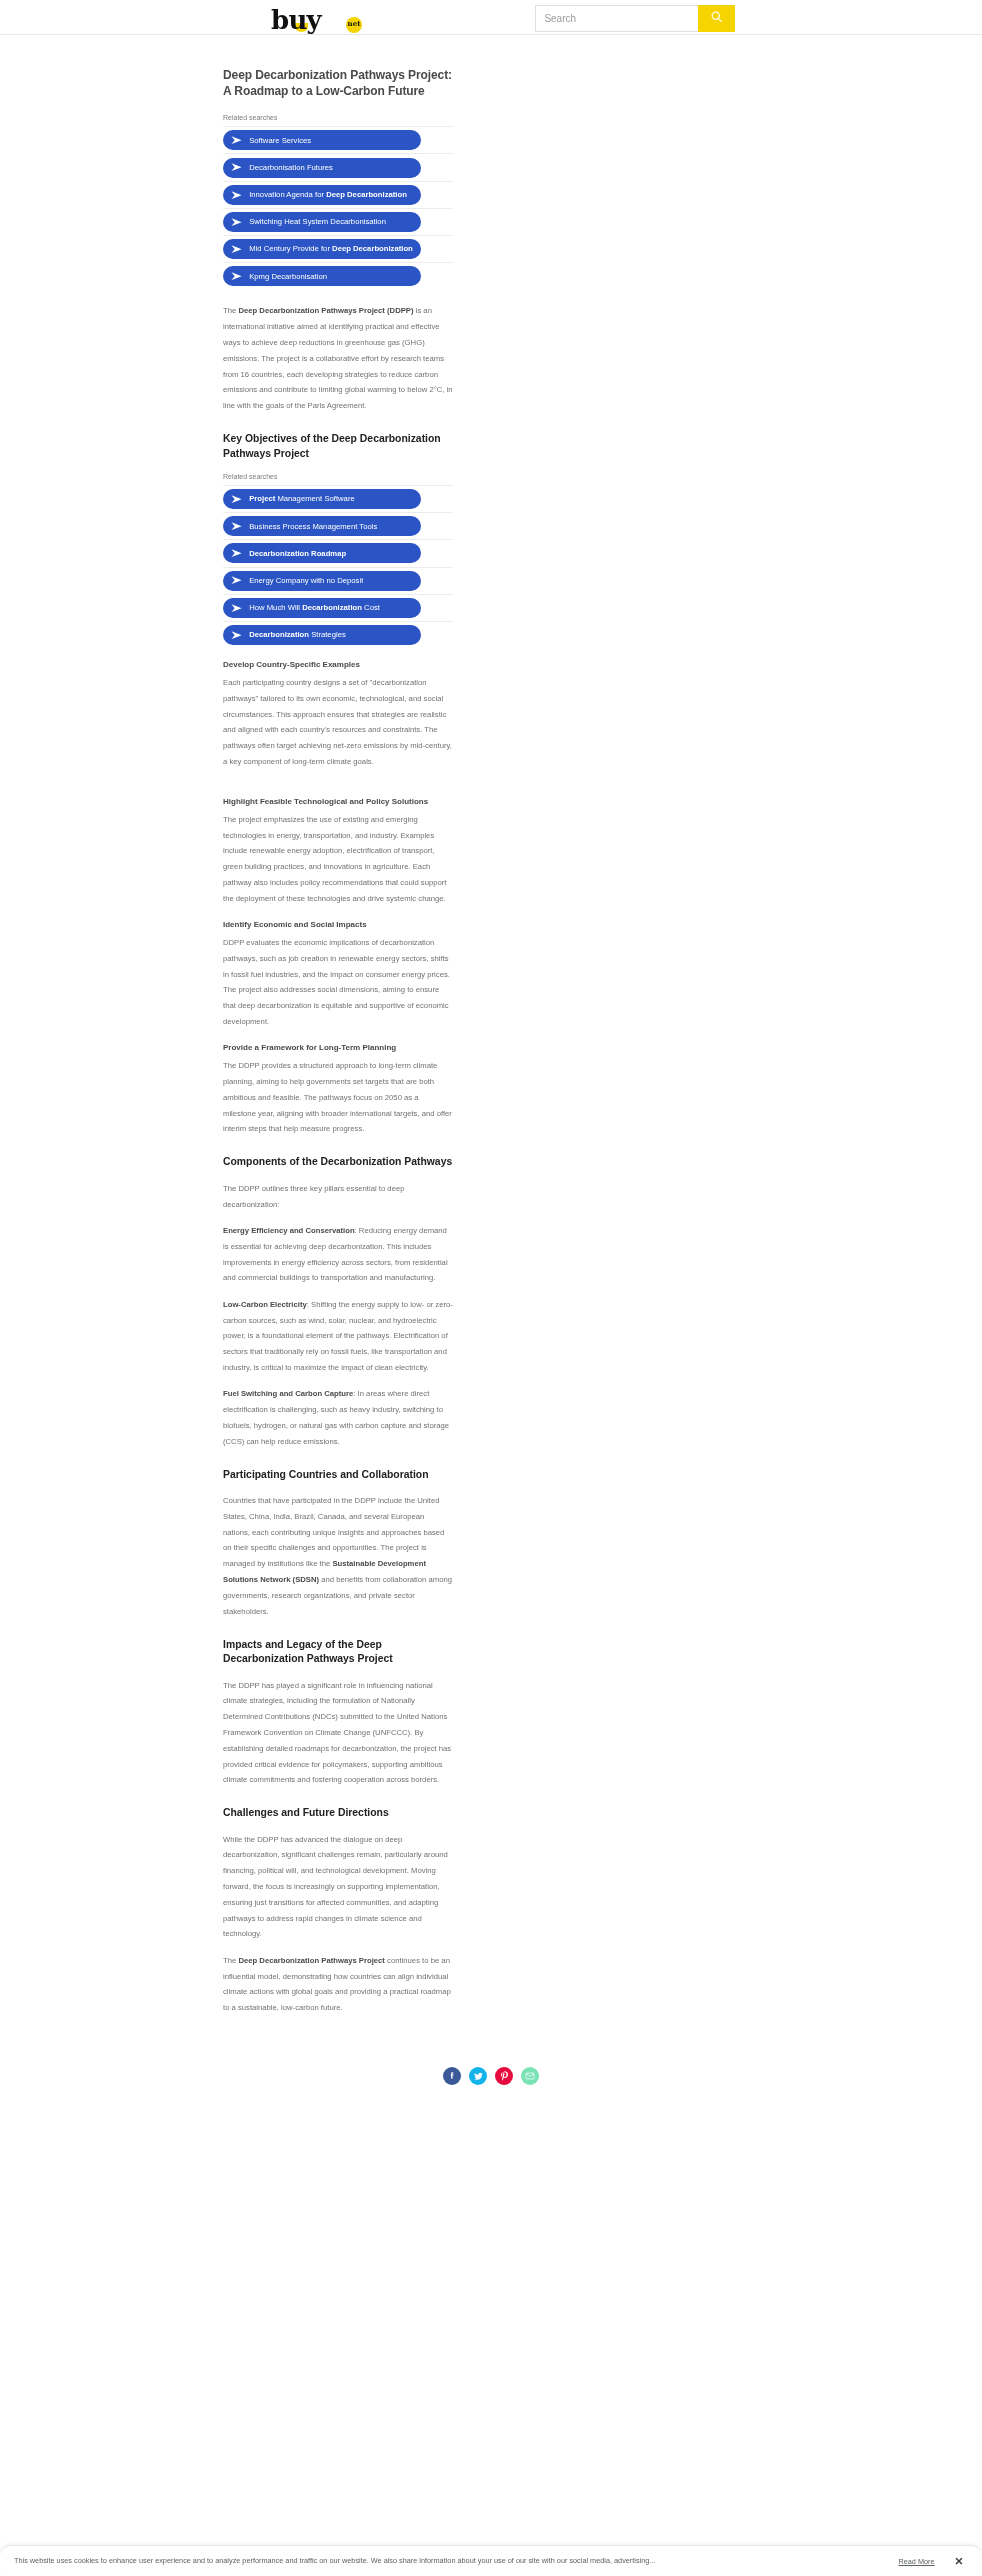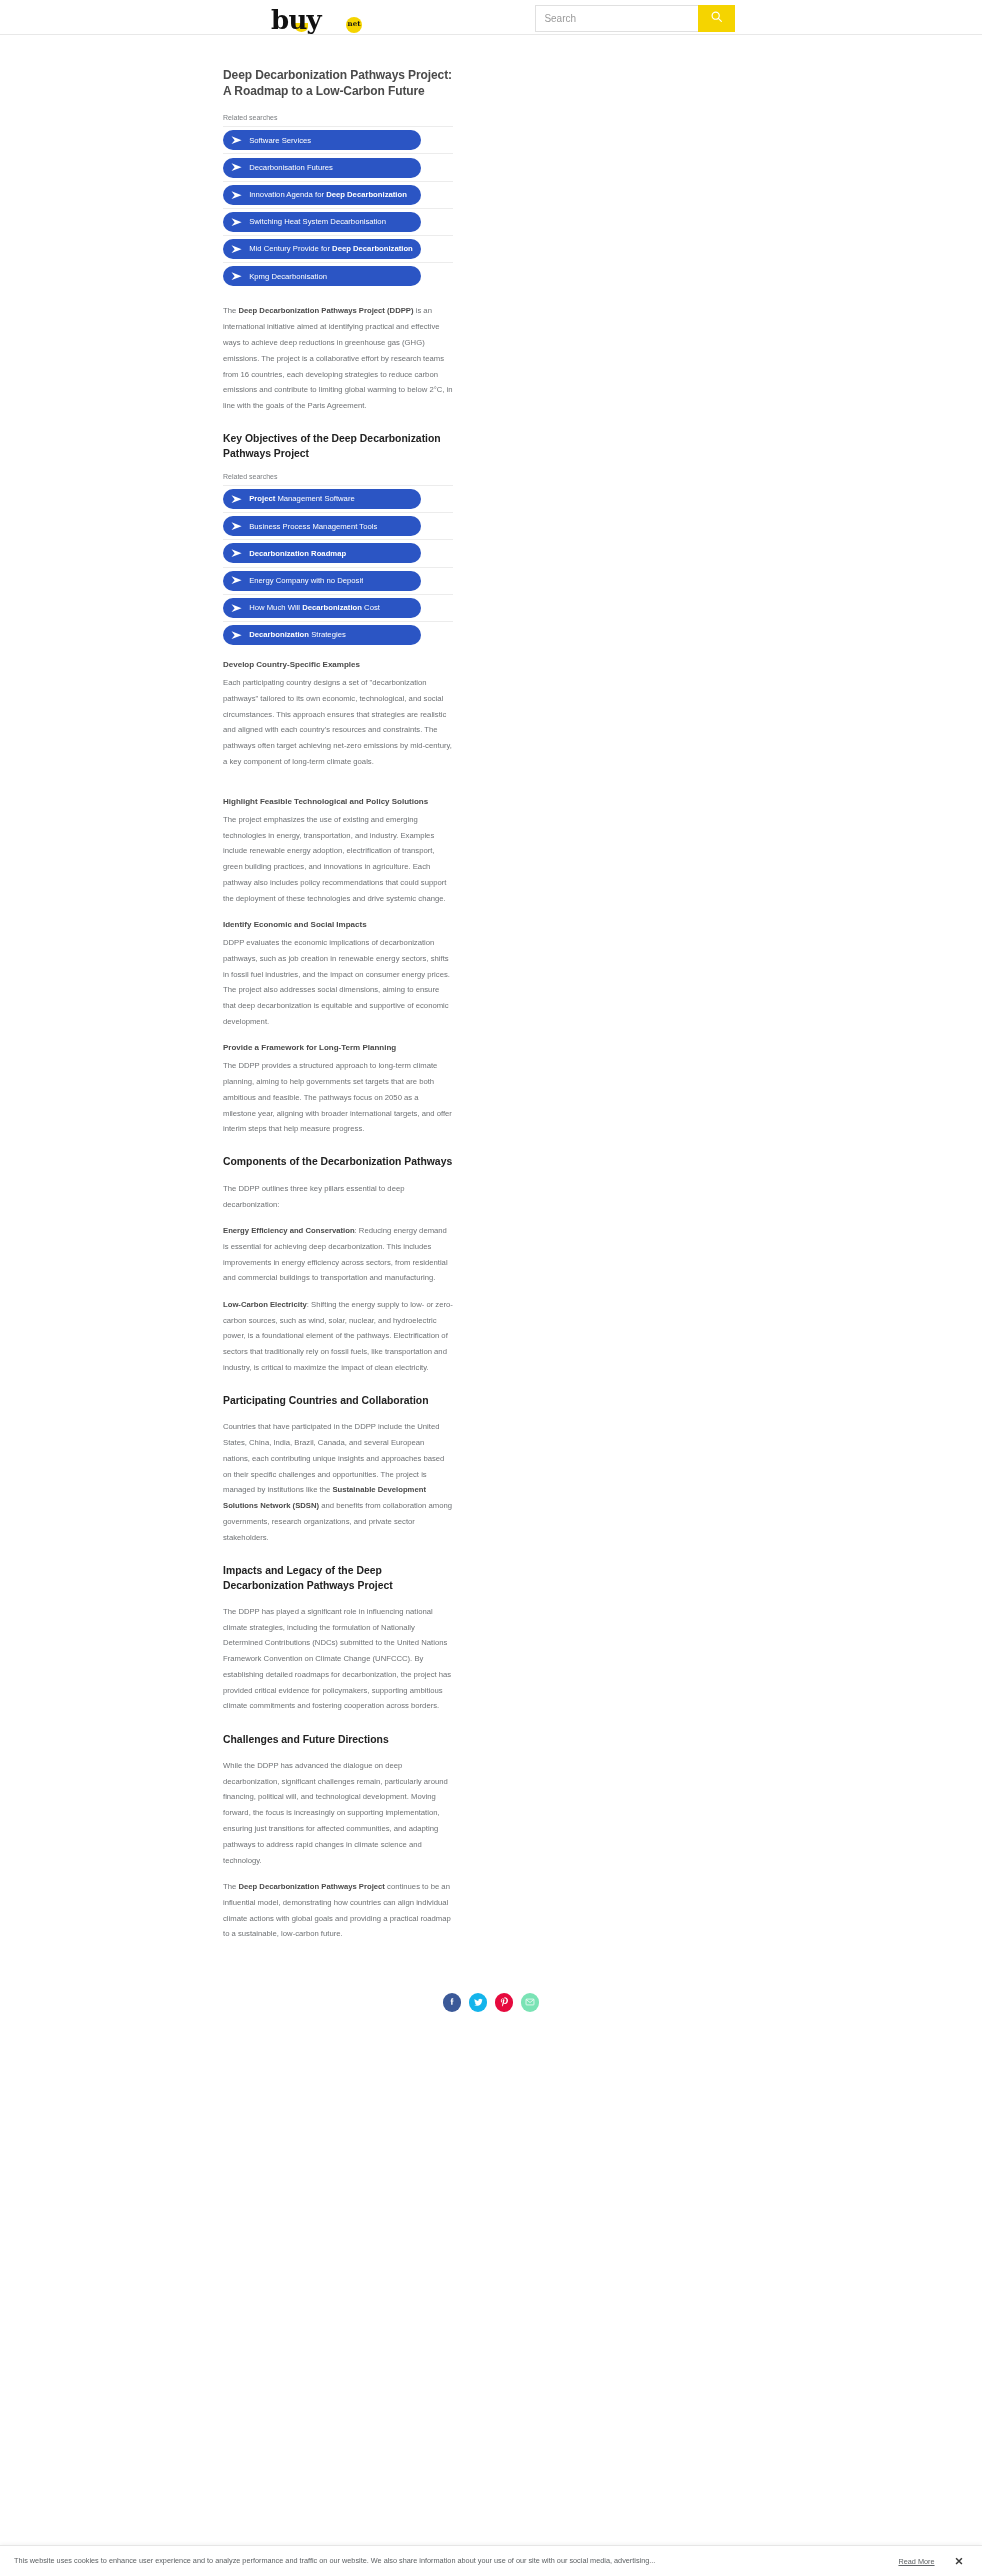--- a/index.html
+++ b/index.html
@@ -236,20 +236,21 @@
     left: 0;
     bottom: 0;
     width: 982px;
     height: 31px;
     background: #ffffff;
     border-top: 0.8px solid #e6e6e6;
     display: flex;
     align-items: center;
     padding: 0 14px;
     box-shadow: 0 -1.5px 4.6px rgba(0,0,0,0.05);
+    border-radius: 11px;
   }
   .cookie-text {
     font-size: 7.3px;
     color: #5d6164;
     line-height: 1.3;
     flex: 1 1 auto;
     white-space: nowrap;
     overflow: hidden;
     text-overflow: ellipsis;
   }
@@ -423,20 +424,21 @@
     <p class="body-text">DDPP evaluates the economic implications of decarbonization pathways, such as job creation in renewable energy sectors, shifts in fossil fuel industries, and the impact on consumer energy prices. The project also addresses social dimensions, aiming to ensure that deep decarbonization is equitable and supportive of economic development.</p>
 
     <h3 class="sub-title">Provide a Framework for Long-Term Planning</h3>
     <p class="body-text">The DDPP provides a structured approach to long-term climate planning, aiming to help governments set targets that are both ambitious and feasible. The pathways focus on 2050 as a milestone year, aligning with broader international targets, and offer interim steps that help measure progress.</p>
 
     <h2 class="section-title">Components of the Decarbonization Pathways</h2>
     <p class="body-text">The DDPP outlines three key pillars essential to deep decarbonization:</p>
 
     <p class="body-text"><b>Energy Efficiency and Conservation</b><span>: Reducing energy demand is essential for achieving deep decarbonization. This includes improvements in energy efficiency across sectors, from residential and commercial buildings to transportation and manufacturing.</span></p>
     <p class="body-text"><b>Low-Carbon Electricity</b><span>: Shifting the energy supply to low- or zero-carbon sources, such as wind, solar, nuclear, and hydroelectric power, is a foundational element of the pathways. Electrification of sectors that traditionally rely on fossil fuels, like transportation and industry, is critical to maximize the impact of clean electricity.</span></p>
+    <p class="body-text"><b>Fuel Switching and Carbon Capture</b><span>: In areas where direct electrification is challenging, such as heavy industry, switching to biofuels, hydrogen, or natural gas with carbon capture and storage (CCS) can help reduce emissions.</span></p>
 
     <h2 class="section-title">Participating Countries and Collaboration</h2>
     <p class="body-text"><span>Countries that have participated in the DDPP include the United States, China, India, Brazil, Canada, and several European nations, each contributing unique insights and approaches based on their specific challenges and opportunities. The project is managed by institutions like the </span><b>Sustainable Development Solutions Network (SDSN)</b><span> and benefits from collaboration among governments, research organizations, and private sector stakeholders.</span></p>
 
     <h2 class="section-title">Impacts and Legacy of the Deep Decarbonization Pathways Project</h2>
     <p class="body-text">The DDPP has played a significant role in influencing national climate strategies, including the formulation of Nationally Determined Contributions (NDCs) submitted to the United Nations Framework Convention on Climate Change (UNFCCC). By establishing detailed roadmaps for decarbonization, the project has provided critical evidence for policymakers, supporting ambitious climate commitments and fostering cooperation across borders.</p>
 
     <h2 class="section-title">Challenges and Future Directions</h2>
     <p class="body-text">While the DDPP has advanced the dialogue on deep decarbonization, significant challenges remain, particularly around financing, political will, and technological development. Moving forward, the focus is increasingly on supporting implementation, ensuring just transitions for affected communities, and adapting pathways to address rapid changes in climate science and technology.</p>
     <p class="body-text"><span>The </span><b>Deep Decarbonization Pathways Project</b><span> continues to be an influential model, demonstrating how countries can align individual climate actions with global goals and providing a practical roadmap to a sustainable, low-carbon future.</span></p>

